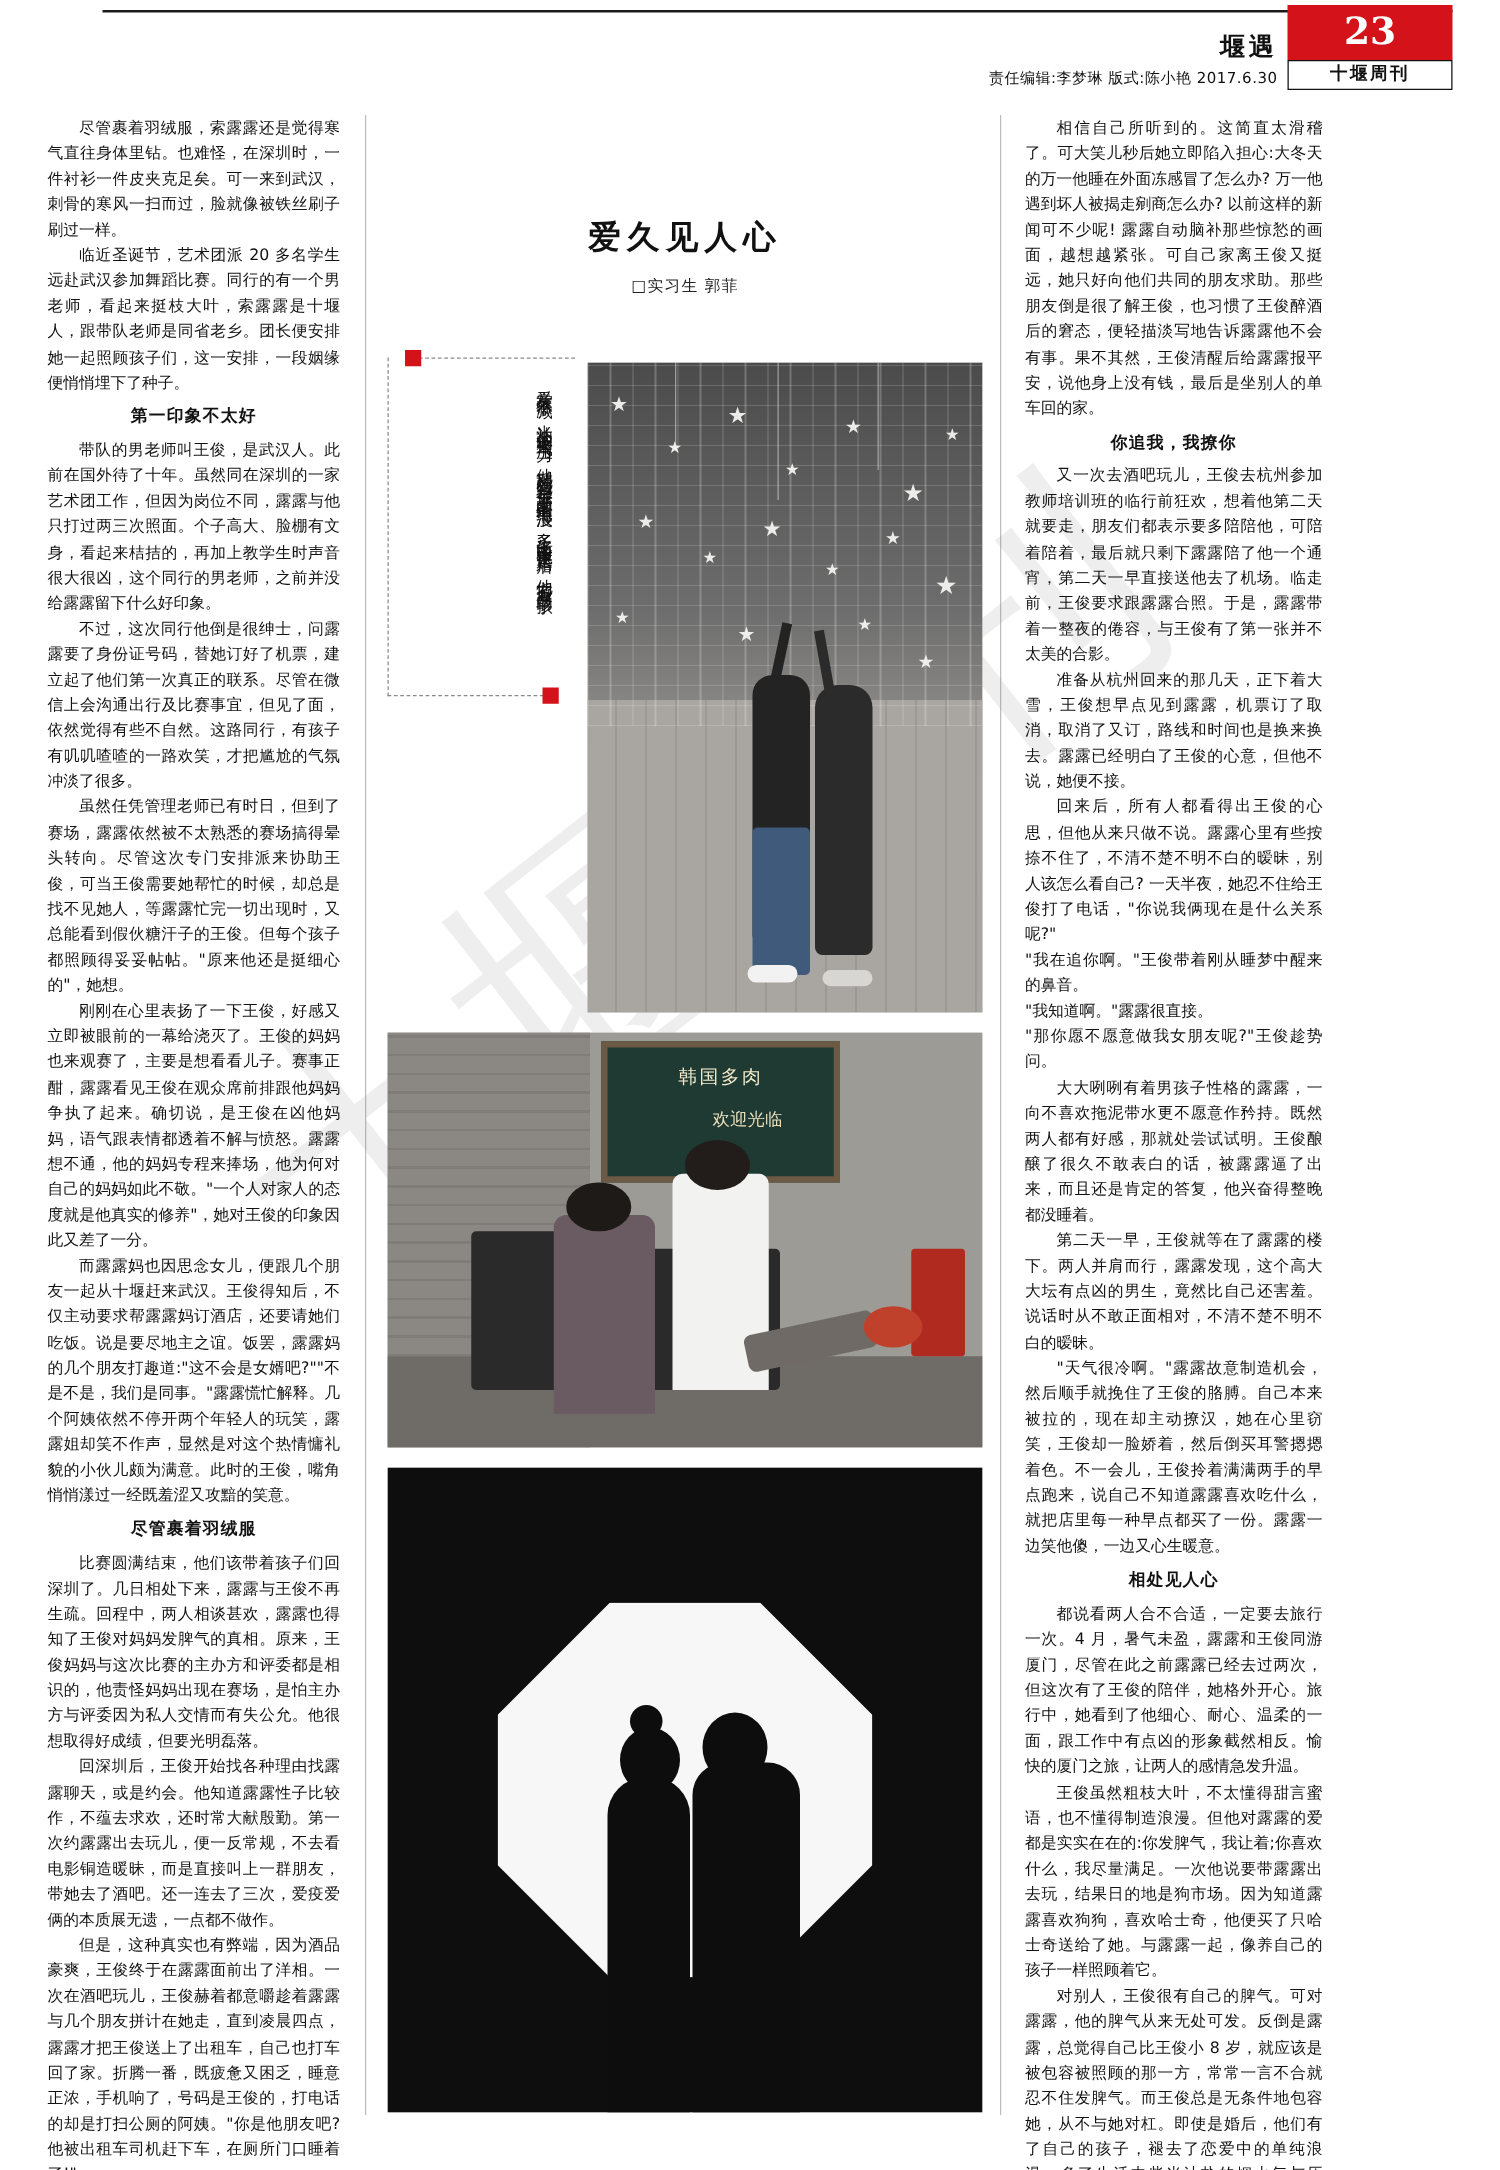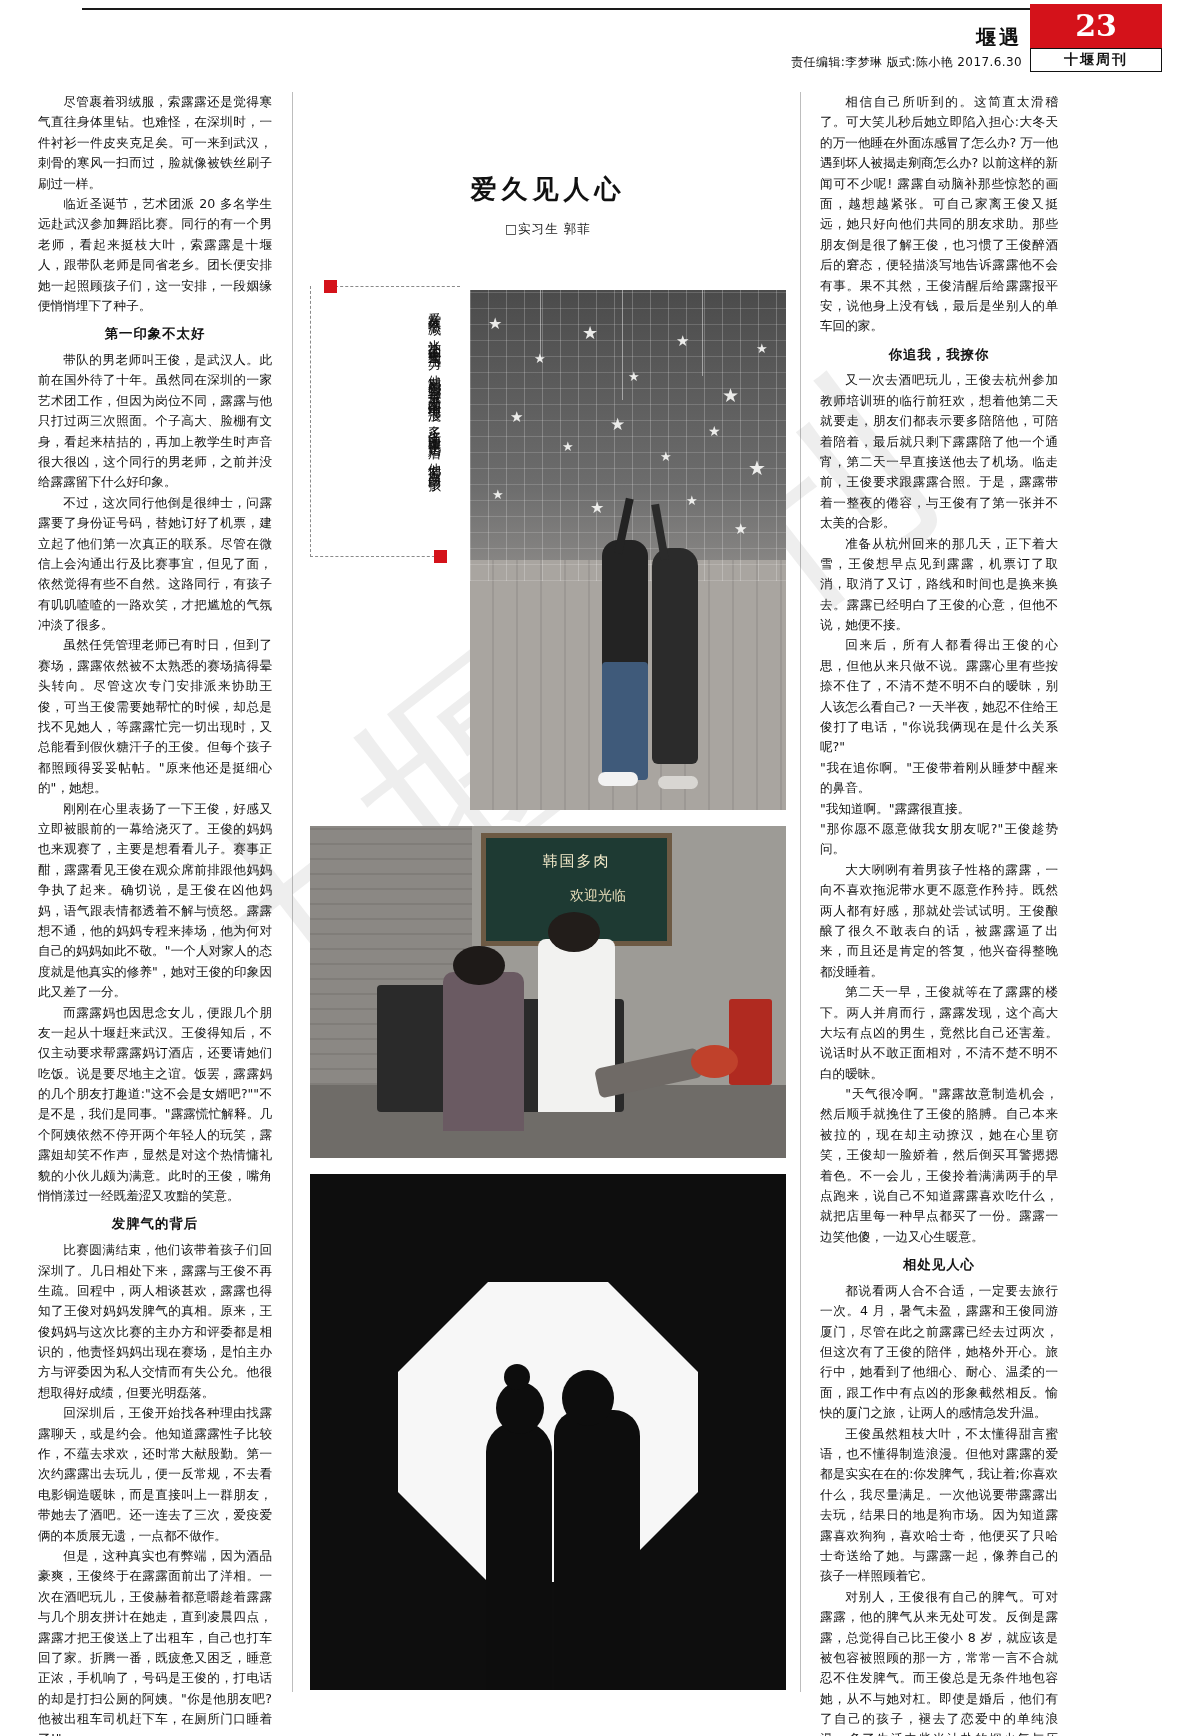--- a/index.html
+++ b/index.html
@@ -254,21 +254,21 @@
 
 <div class="col col-left" id="col-left">
     <p>尽管裹着羽绒服，索露露还是觉得寒气直往身体里钻。也难怪，在深圳时，一件衬衫一件皮夹克足矣。可一来到武汉，刺骨的寒风一扫而过，脸就像被铁丝刷子刷过一样。</p>
     <p>临近圣诞节，艺术团派 20 多名学生远赴武汉参加舞蹈比赛。同行的有一个男老师，看起来挺枝大叶，索露露是十堰人，跟带队老师是同省老乡。团长便安排她一起照顾孩子们，这一安排，一段姻缘便悄悄埋下了种子。</p>
     <div class="subhead">第一印象不太好</div>
     <p>带队的男老师叫王俊，是武汉人。此前在国外待了十年。虽然同在深圳的一家艺术团工作，但因为岗位不同，露露与他只打过两三次照面。个子高大、脸棚有文身，看起来桔拮的，再加上教学生时声音很大很凶，这个同行的男老师，之前并没给露露留下什么好印象。</p>
     <p>不过，这次同行他倒是很绅士，问露露要了身份证号码，替她订好了机票，建立起了他们第一次真正的联系。尽管在微信上会沟通出行及比赛事宜，但见了面，依然觉得有些不自然。这路同行，有孩子有叽叽喳喳的一路欢笑，才把尴尬的气氛冲淡了很多。</p>
     <p>虽然任凭管理老师已有时日，但到了赛场，露露依然被不太熟悉的赛场搞得晕头转向。尽管这次专门安排派来协助王俊，可当王俊需要她帮忙的时候，却总是找不见她人，等露露忙完一切出现时，又总能看到假伙糖汗子的王俊。但每个孩子都照顾得妥妥帖帖。"原来他还是挺细心的"，她想。</p>
     <p>刚刚在心里表扬了一下王俊，好感又立即被眼前的一幕给浇灭了。王俊的妈妈也来观赛了，主要是想看看儿子。赛事正酣，露露看见王俊在观众席前排跟他妈妈争执了起来。确切说，是王俊在凶他妈妈，语气跟表情都透着不解与愤怒。露露想不通，他的妈妈专程来捧场，他为何对自己的妈妈如此不敬。"一个人对家人的态度就是他真实的修养"，她对王俊的印象因此又差了一分。</p>
     <p>而露露妈也因思念女儿，便跟几个朋友一起从十堰赶来武汉。王俊得知后，不仅主动要求帮露露妈订酒店，还要请她们吃饭。说是要尽地主之谊。饭罢，露露妈的几个朋友打趣道:"这不会是女婿吧?""不是不是，我们是同事。"露露慌忙解释。几个阿姨依然不停开两个年轻人的玩笑，露露姐却笑不作声，显然是对这个热情慵礼貌的小伙儿颇为满意。此时的王俊，嘴角悄悄漾过一经既羞涩又攻黯的笑意。</p>
-    <div class="subhead">发脾气的背后</div>
+    <div class="subhead">尽管裹着羽绒服</div>
     <p>比赛圆满结束，他们该带着孩子们回深圳了。几日相处下来，露露与王俊不再生疏。回程中，两人相谈甚欢，露露也得知了王俊对妈妈发脾气的真相。原来，王俊妈妈与这次比赛的主办方和评委都是相识的，他责怪妈妈出现在赛场，是怕主办方与评委因为私人交情而有失公允。他很想取得好成绩，但要光明磊落。</p>
     <p>回深圳后，王俊开始找各种理由找露露聊天，或是约会。他知道露露性子比较作，不蕴去求欢，还时常大献殷勤。第一次约露露出去玩儿，便一反常规，不去看电影铜造暖昧，而是直接叫上一群朋友，带她去了酒吧。还一连去了三次，爱疫爱俩的本质展无遗，一点都不做作。</p>
     <p>但是，这种真实也有弊端，因为酒品豪爽，王俊终于在露露面前出了洋相。一次在酒吧玩儿，王俊赫着都意嚼趁着露露与几个朋友拼计在她走，直到凌晨四点，露露才把王俊送上了出租车，自己也打车回了家。折腾一番，既疲惫又困乏，睡意正浓，手机响了，号码是王俊的，打电话的却是打扫公厕的阿姨。"你是他朋友吧?他被出租车司机赶下车，在厕所门口睡着了!"</p>
   </div>
 
 <div class="center">
   <div class="headline">爱久见人心</div>
   <div class="byline">□实习生 郭菲</div>
 </div>
 

